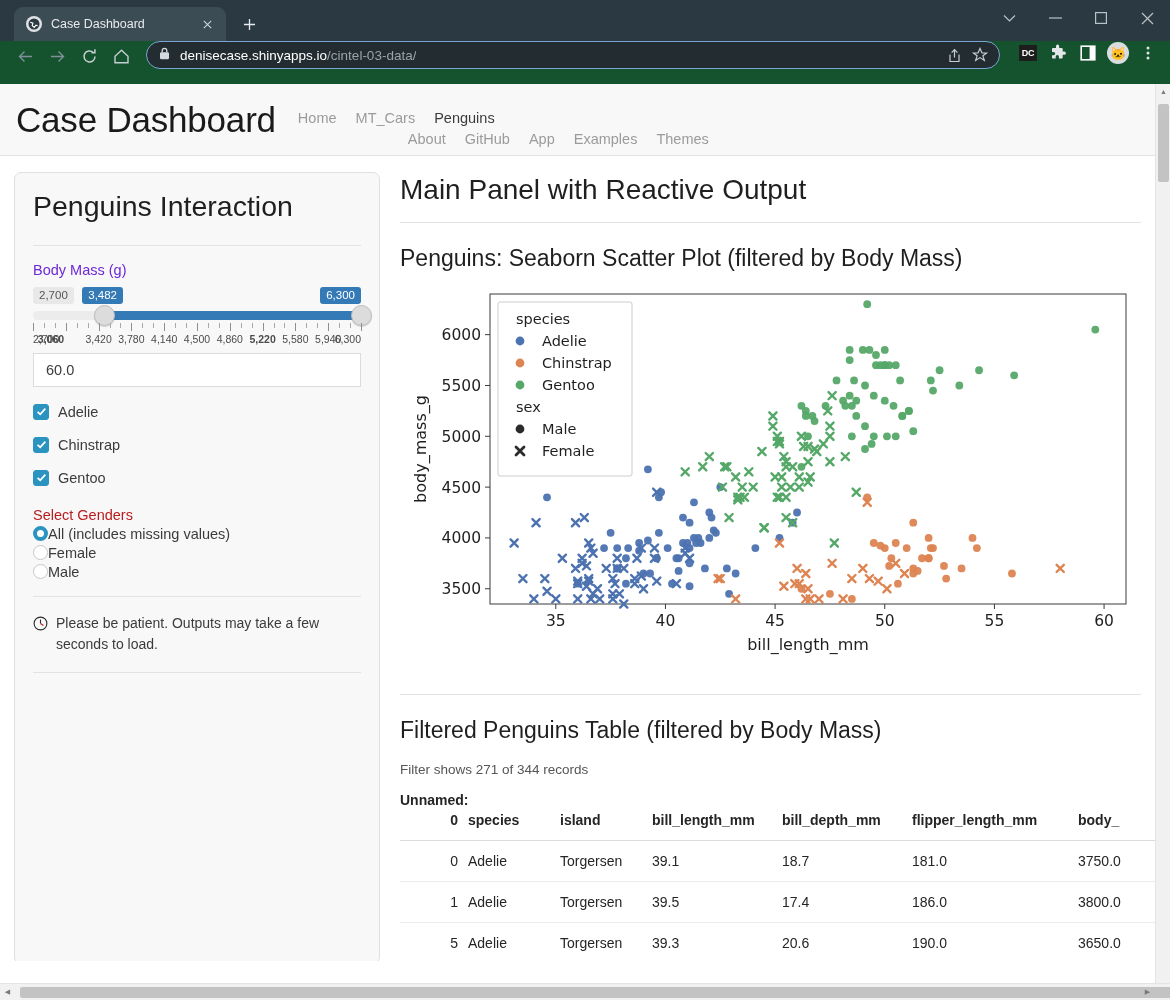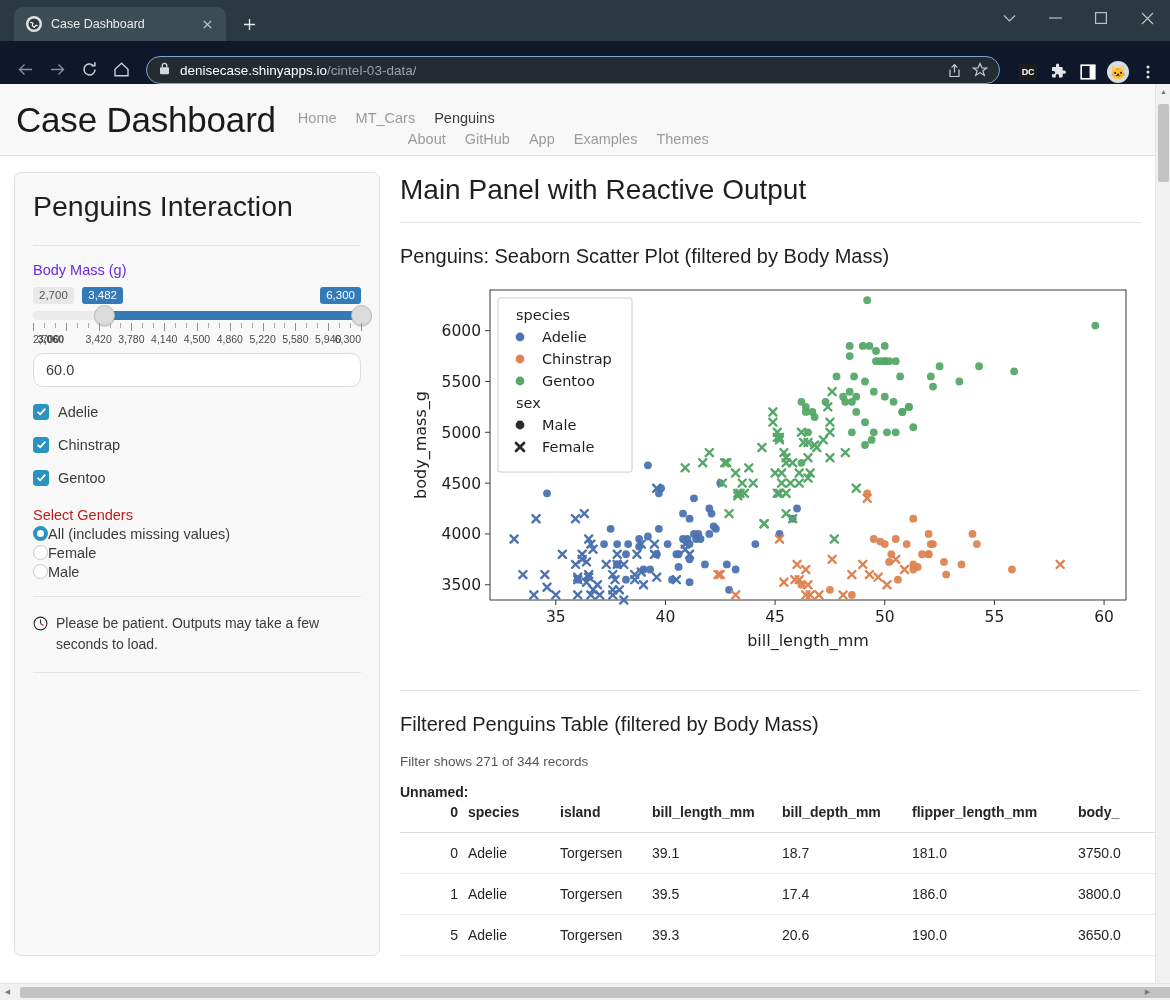--- a/index.html
+++ b/index.html
@@ -27,21 +27,21 @@
     width:16px; height:16px; border-radius:50%; background:#dfe1e5;
     display:flex; align-items:center; justify-content:center; flex:0 0 16px;
   }
   .tab .tab-title { flex:1 1 auto; white-space:nowrap; overflow:hidden; text-overflow:ellipsis; font-size:12.5px; }
   .tab .tab-close { width:18px; height:18px; display:flex; align-items:center; justify-content:center; color:#cfd4d8; font-size:13px; }
   .newtab { width:30px; height:30px; margin-left:8px; margin-bottom:2px; display:flex; align-items:center; justify-content:center; color:#e8eaed; font-size:18px; }
 
   .wincontrols { position:absolute; right:0; top:0; height:36px; display:flex; align-items:center; }
   .wc { width:46px; height:36px; display:flex; align-items:center; justify-content:center; color:#b9c2c7; }
 
-  .toolbar { height:43px; background:#0f172a; display:flex; align-items:flex-end; padding:0 10px; gap:2px; }
+  .toolbar { height:43px; background:#14532d; display:flex; align-items:flex-start; padding:0 10px; gap:2px; }
   .tb-btn { width:30px; height:30px; display:flex; align-items:center; justify-content:center; color:#c6ced3; border-radius:50%; }
   .tb-btn.dim { color:#80909a; }
   .omnibox {
     flex:1 1 auto; height:28px; margin:0 8px; background:#222c31;
     border:1.5px solid #7aa5d2; border-radius:15px;
     display:flex; align-items:center; padding:0 8px 0 12px; gap:9px;
     color:#e8eaed; font-size:13.5px; position:relative;
   }
   .omnibox .lock { flex:0 0 12px; }
   .url { white-space:nowrap; overflow:hidden; }
@@ -112,21 +112,21 @@
     background:#dcdcdc; border:1px solid #bdbdbd; box-shadow:0 1px 1px rgba(0,0,0,.15);
   }
   .ticks { position:relative; height:9px; margin-top:3px; }
   .tick { position:absolute; top:0; width:1px; height:5px; background:#a8a8a8; }
   .tick.major { height:8px; background:#8f8f8f; }
   .ticklabels { position:relative; height:16px; margin-top:1px; }
   .ticklabel { position:absolute; font-size:10.5px; color:#4b4b4b; transform:translateX(-50%); white-space:nowrap; }
 
   
   .txt-input {
-    width:100%; height:34px; border:1px solid #dcdcdc; border-radius:10px;
+    width:100%; height:34px; border:1px solid #dcdcdc; border-radius:0;
     background:#fff; padding:0 12px; font-size:14.5px; color:#3b3b3b;
     font-family:"Liberation Sans", sans-serif;
   }
   .check-row { display:flex; align-items:center; gap:9px; margin-top:17px; }
   .cb {
     width:16px; height:16px; border-radius:3px; background:#2b93c0; border:1px solid #2b93c0;
     display:flex; align-items:center; justify-content:center; flex:0 0 16px;
   }
   .cb svg { display:block; }
   .check-label { font-size:14.5px; color:#3b3b3b; }
@@ -137,21 +137,21 @@
   .rb.on { border:4px solid #2b93c0; background:#fff; }
   .radio-label { font-size:14.5px; color:#3b3b3b; }
 
   .note { display:flex; gap:7px; font-size:14px; color:#3b3b3b; line-height:1.55; margin-top:2px; }
   .note .clock { flex:0 0 16px; margin-top:3px; }
 
   
   .main { flex:1 1 auto; min-width:0; padding-top:2px; }
   .main h1 { margin:0; font-weight:400; font-size:28px; color:#1f1f1f; padding-bottom:16px; }
   .main-hr { border:0; border-top:1px solid #e3e3e3; margin:0 0 22px 0; }
-  .main h3 { margin:0 0 18px 0; font-weight:400; font-size:20px; color:#1f1f1f; }
+  .main h3 { margin:0 0 18px 0; font-weight:400; font-size:23px; color:#1f1f1f; }
   .subtle { font-size:13.5px; color:#555; margin:0 0 10px 0; }
 
   
   .plotbox { width:744px; height:372px; position:relative; margin:0 auto 0 auto; }
   .plotbox svg { display:block; }
   .plot-hr { border:0; border-top:1px solid #e3e3e3; margin:32px 0 22px 0; }
 
   
   table.dt { width:760px; border-collapse:collapse; font-size:14px; color:#252525; table-layout:fixed; }
   table.dt thead th {
@@ -381,21 +381,21 @@
                 <div class="tick major" style="left: 328px;"></div>
               </div>
             <div class="ticklabels" id="sliderTickLabels">
                 <span class="ticklabel" style="left: 0px; transform: none;">2,700</span>
                 <span class="ticklabel" style="left: 18px; font-weight: bold;">3,060</span>
                 <span class="ticklabel" style="left: 65.6px;">3,420</span>
                 <span class="ticklabel" style="left: 98.4px;">3,780</span>
                 <span class="ticklabel" style="left: 131.2px;">4,140</span>
                 <span class="ticklabel" style="left: 164px;">4,500</span>
                 <span class="ticklabel" style="left: 196.8px;">4,860</span>
-                <span class="ticklabel" style="left: 229.6px;">5,220</span>
+                <span class="ticklabel" style="left: 229.6px; font-weight: bold;">5,220</span>
                 <span class="ticklabel" style="left: 262.4px;">5,580</span>
                 <span class="ticklabel" style="left: 295.2px;">5,940</span>
                 <span class="ticklabel" style="left: 328px; transform: translateX(-100%);">6,300</span>
               </div>
           </div>
 
           <input class="txt-input" type="text" value="60.0" style="">
 
           <div class="check-row">
             <span class="cb">

